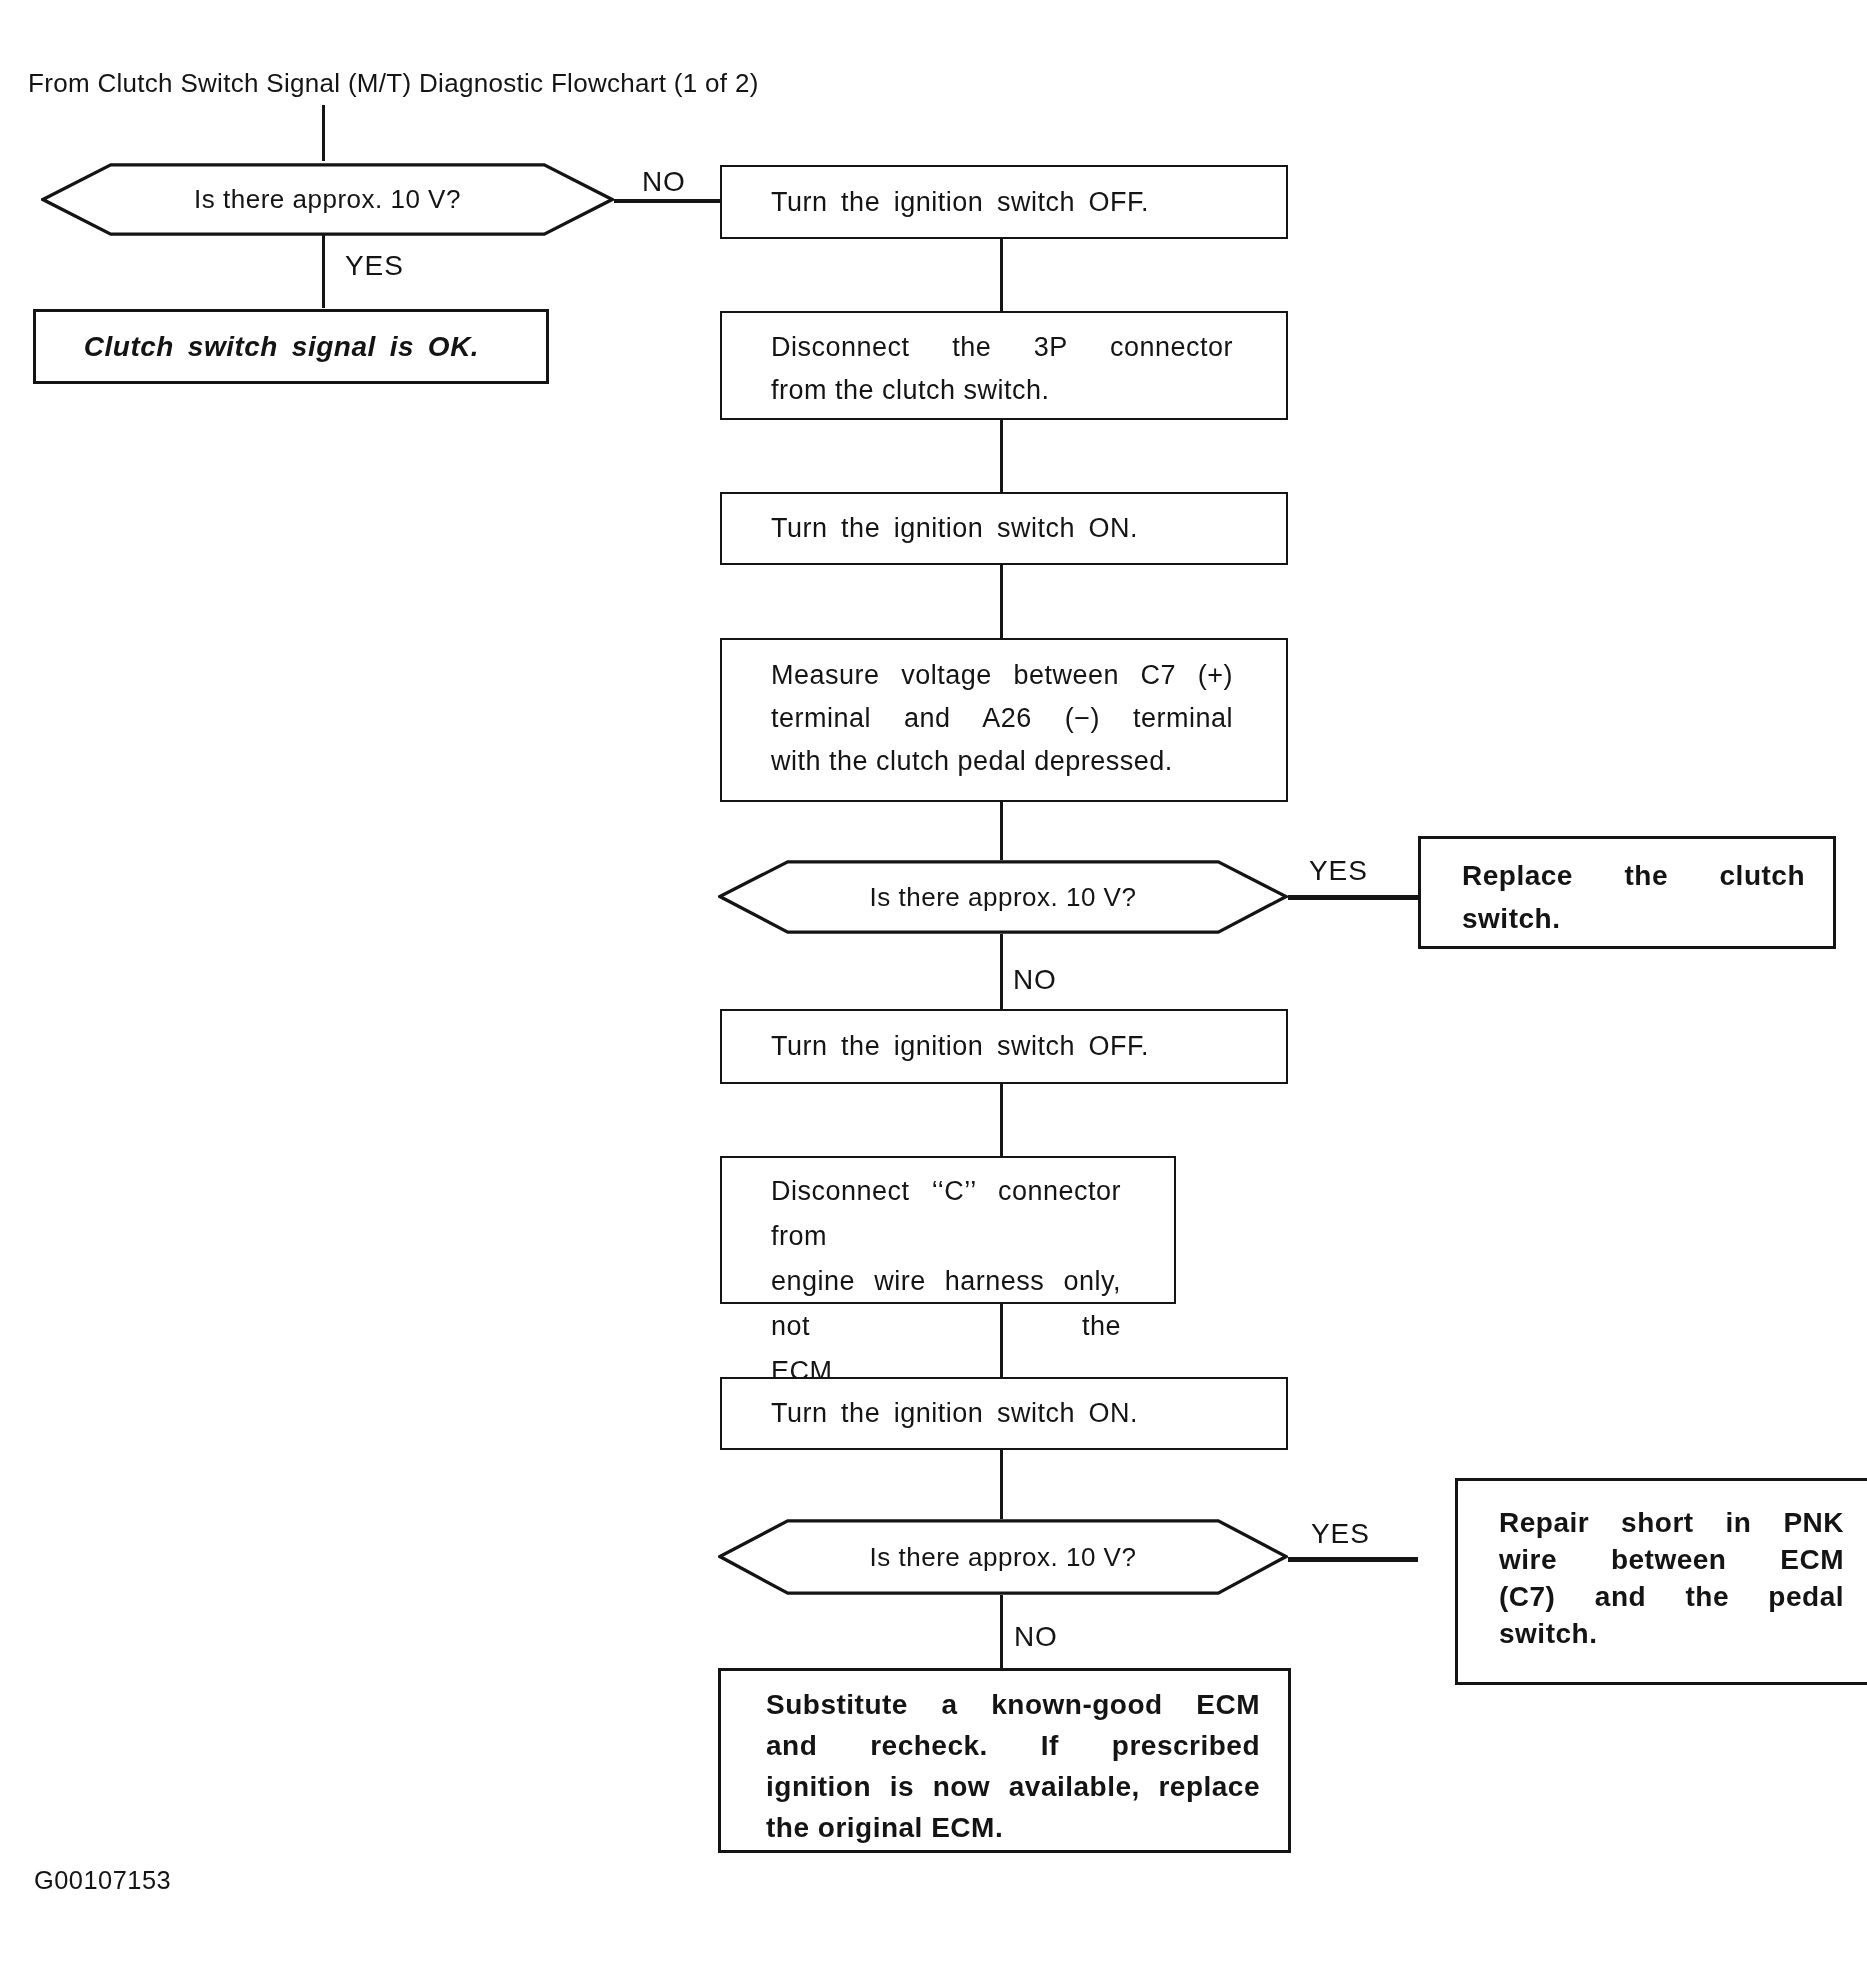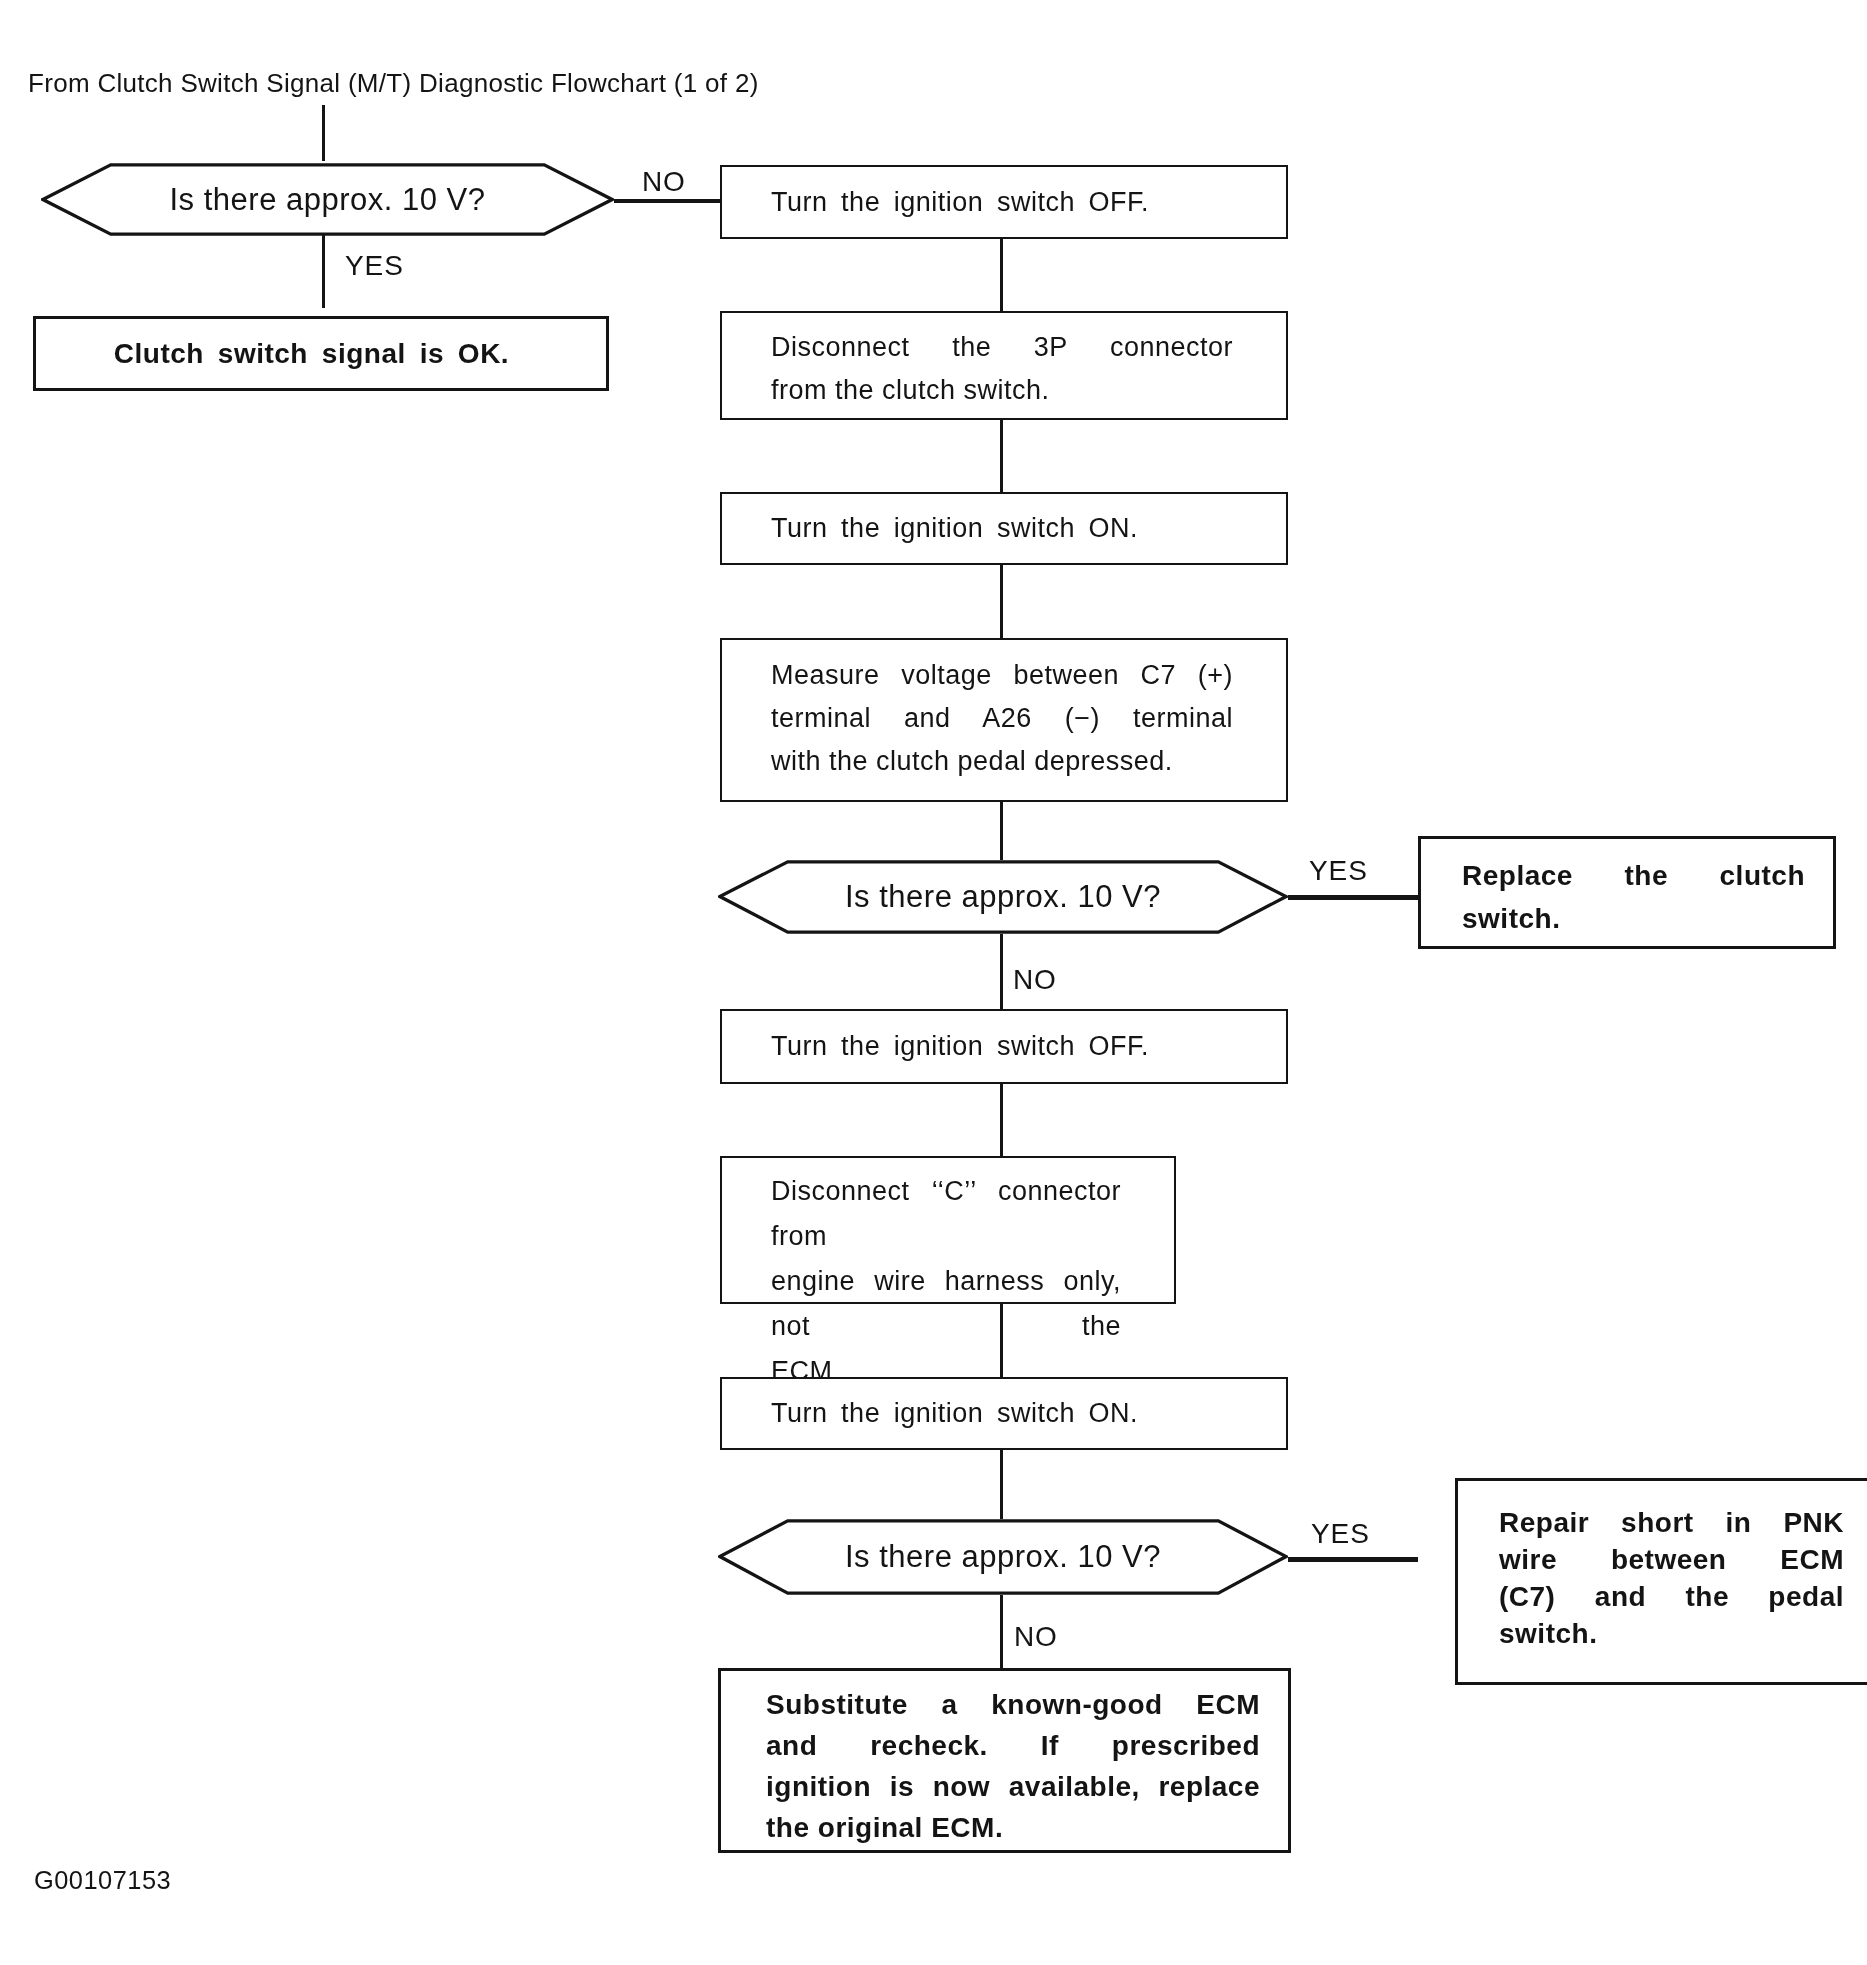--- a/index.html
+++ b/index.html
@@ -16,21 +16,21 @@
   .box.single .bline{word-spacing:5.6px;white-space:nowrap;}
   .box.ml{padding:15px 53px 0 49px;}
   .box .line{line-height:43px;}
   .box .line.j{text-align:justify;text-align-last:justify;}
   .box.b{font-weight:bold;border-width:3.8px;font-size:28px;}
   .box.center{justify-content:center;padding-left:0;text-align:center;}
   .hex{position:absolute;}
   .hex svg{position:absolute;left:0;top:0;width:100%;height:100%;}
   .hex .hex-text{position:absolute;left:0;top:0;width:100%;height:100%;
        display:flex;align-items:center;justify-content:center;
-       font-size:31px;letter-spacing:0.5px;white-space:nowrap;}
+       font-size:26px;letter-spacing:0.5px;white-space:nowrap;}
   
   #box-disconnect3p{padding-top:13px;}
   #box-measure{padding-top:14px;}
   #box-disconnectc{padding-top:11.3px;}
   #box-disconnectc .line{line-height:45px;}
   #box-replace{padding:15px 28px 0 41px;}
   #box-repair{padding:22.6px 26px 0 41px;margin-left:37px;}
   #box-repair .line{line-height:37px;}
   #box-substitute{padding:13px 28px 0 45px;}
   #box-substitute .line{line-height:41px;}
@@ -69,21 +69,21 @@
     <svg viewBox="0 0 608 80" preserveAspectRatio="none">
       <polygon points="2,40 74,3 534,3 606,40 534,77 74,77" fill="#ffffff" stroke="#141414" stroke-width="3.5"></polygon>
     </svg>
     <div class="hex-text">Is there approx. 10 V?</div>
   </div>
 
   <div class="box single" style="left:720px;top:165px;width:568px;height:74px;">
     <div class="bline">Turn the ignition switch OFF.</div>
   </div>
 
-  <div class="box single b center" style="left:33px;top:316px;width:576px;height:75px;">
+  <div class="box single b center" style="left:33px;top:309px;width:516px;height:75px;font-style:italic;">
     <div class="bline">Clutch switch signal is OK.</div>
   </div>
 
   <div class="box ml" id="box-disconnect3p" style="left:720px;top:311px;width:568px;height:109px;">
     <div class="line j">Disconnect the 3P connector</div>
     <div class="line">from the clutch switch.</div>
   </div>
 
   <div class="box single" style="left:720px;top:492px;width:568px;height:73px;">
     <div class="bline">Turn the ignition switch ON.</div>

